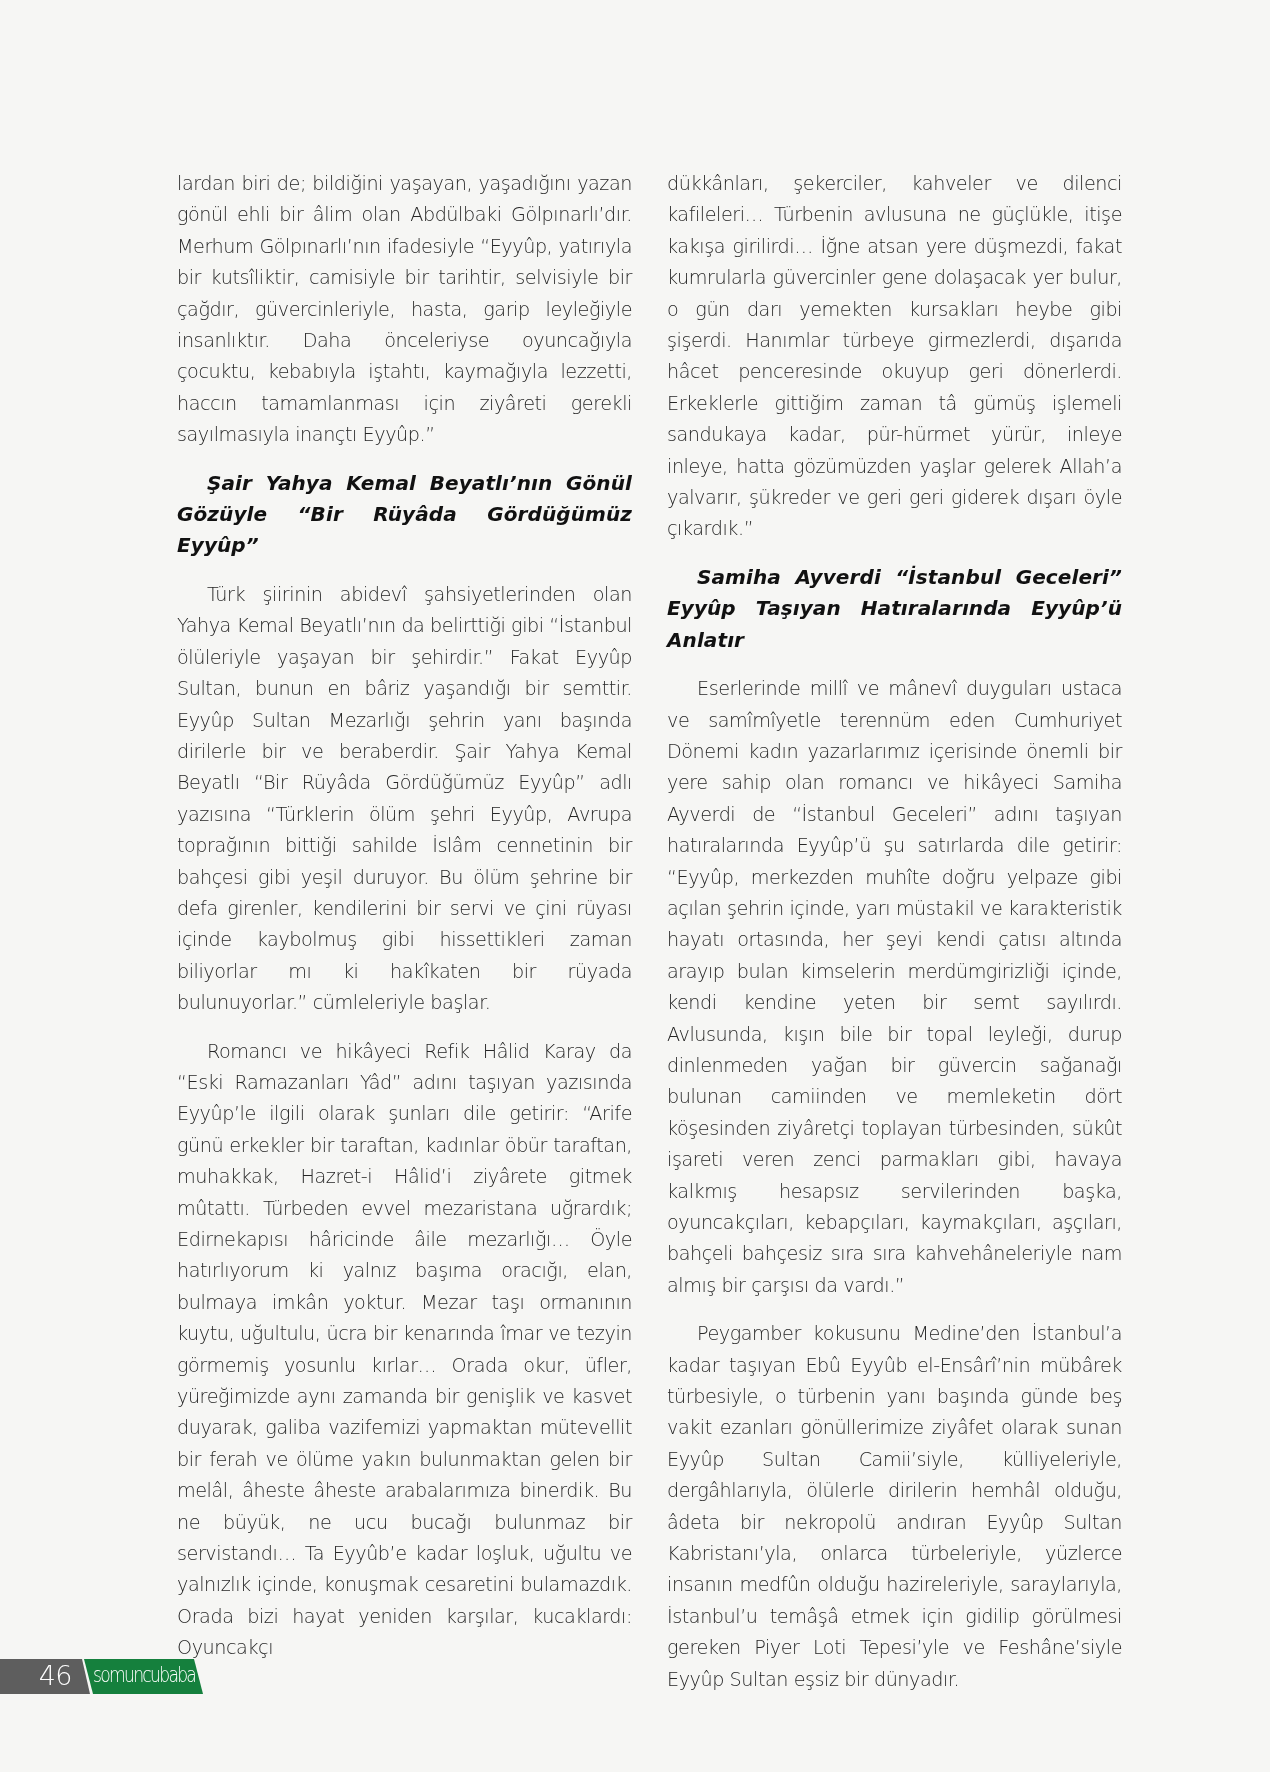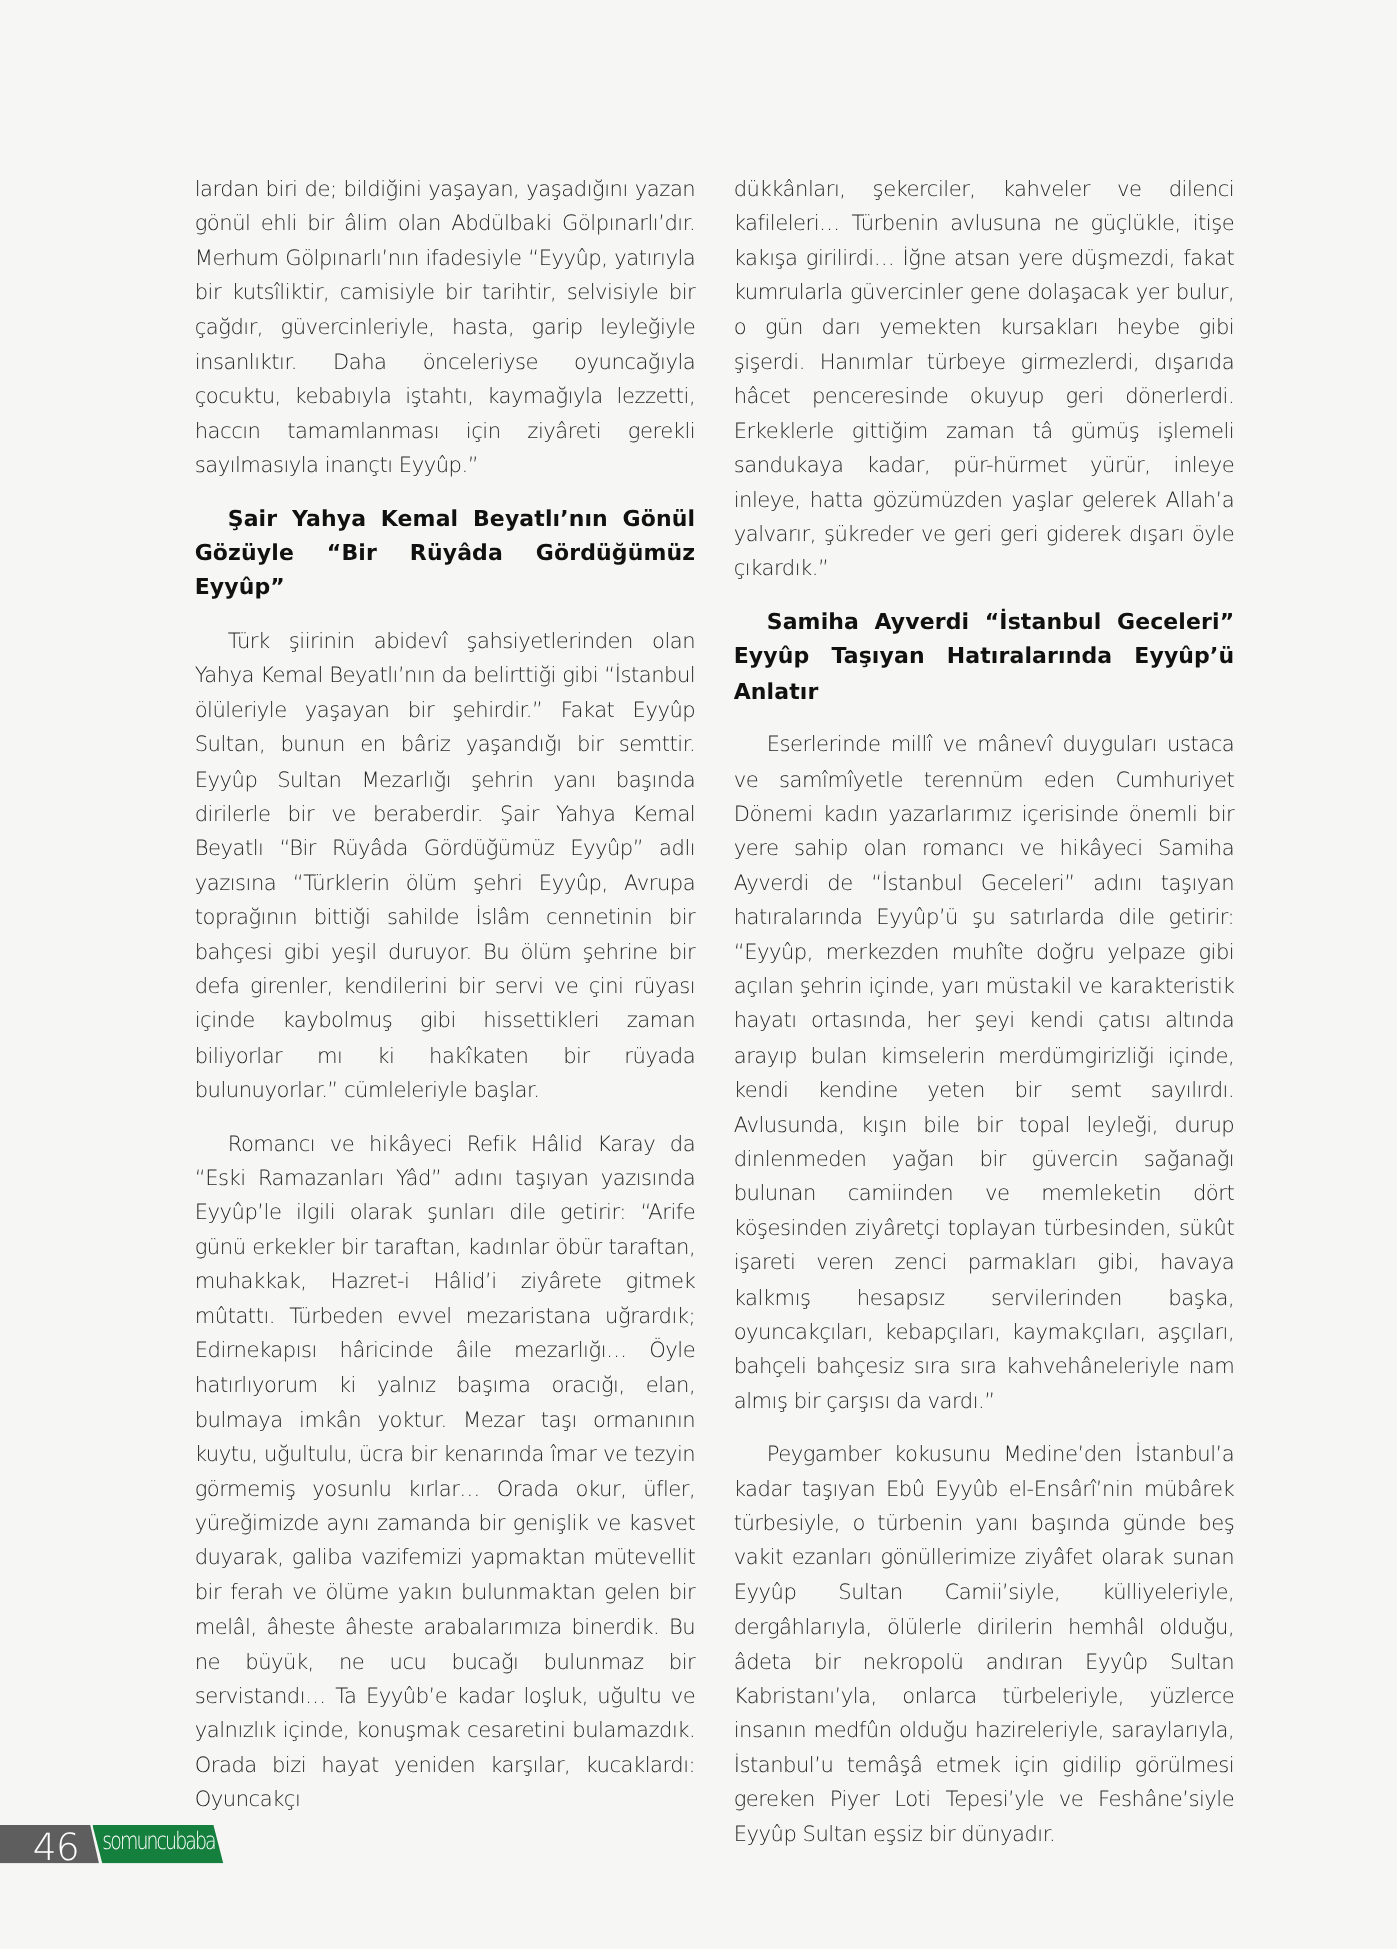--- a/index.html
+++ b/index.html
@@ -3,51 +3,51 @@
 <meta charset="utf-8">
 <style>
   html, body { margin:0; padding:0; }
   body {
     width:1270px; height:1772px; position:relative; overflow:hidden;
     background:#f6f6f4;
     font-family:"DejaVu Sans", sans-serif;
     color:#222;
   }
   .col {
-    position:absolute; top:156px; width:455px;
+    position:absolute; top:168px; width:455px;
     font-size:19.2px; line-height:31.4px;
     letter-spacing:-0.45px;
     font-weight:300;
   }
   .col.left { left:177px; }
   .col.right { left:667px; }
   .col p {
     margin:0 0 17px 0;
     text-align:justify;
     text-indent:30px;
     color:#262626;
   }
   .col p.cont { text-indent:0; }
   .col h3 {
     margin:0 0 17px 0;
     font-size:20px; line-height:31.4px; font-weight:bold;
     text-align:justify; text-indent:30px;
-    color:#111; letter-spacing:0.1px;
+    color:#111; letter-spacing:0.1px;font-style:italic;
   }
   .footer {
     position:absolute; left:0; top:1659px; height:35px; width:210px;
   }
   .pagebox {
     position:absolute; left:0; top:0; width:90px; height:35px;
     background:#5e5e5e;
     clip-path:polygon(0 0, 82px 0, 90px 35px, 0 35px);
   }
   .pagebox span {
     position:absolute; right:18px; top:1px;
-    font-family:"DejaVu Sans", sans-serif; font-size:34px; color:#fff; font-weight:300;
+    font-family:"DejaVu Sans", sans-serif; font-size:27px; color:#fff; font-weight:300;
     letter-spacing:-0.5px;
   }
   .brand {
     position:absolute; left:84px; top:0; width:120px; height:35px;
     background:#15803d;
     clip-path:polygon(0 0, 110px 0, 119px 35px, 9px 35px);
   }
   .brand span {
     position:absolute; left:9px; top:3px;
     font-family:"DejaVu Sans", sans-serif; font-size:22px; color:#fff;

